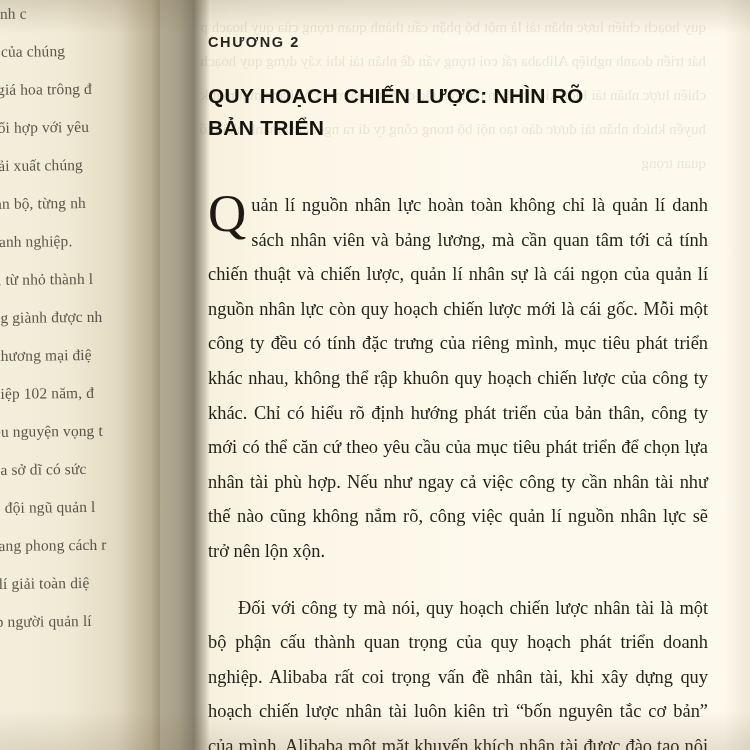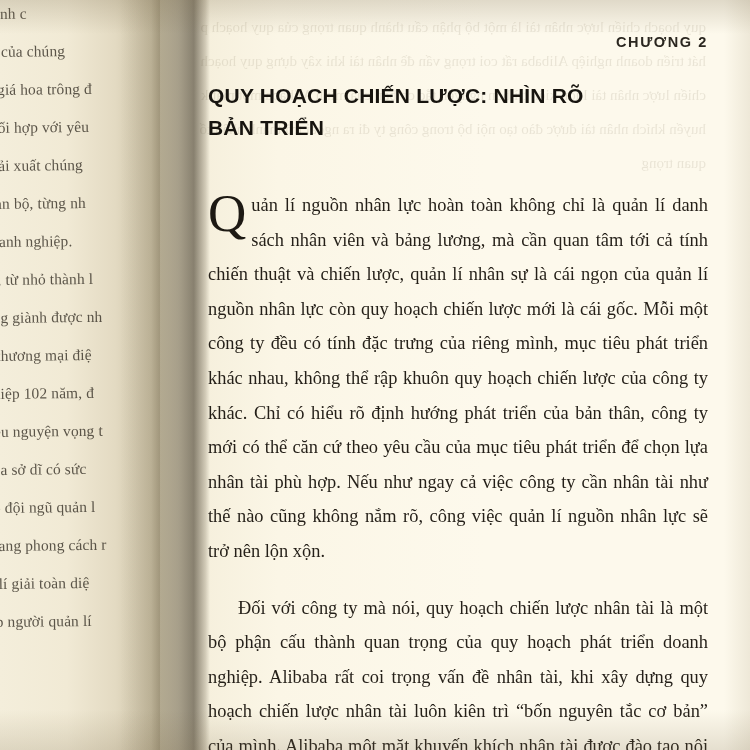--- a/index.html
+++ b/index.html
@@ -113,21 +113,21 @@
     top: 0;
     left: 0;
     width: 590px;
     height: 750px;
     box-sizing: border-box;
     padding: 26px 42px 0 48px;
     color: #231f19;
   }
 
   .chapter-label {
-    text-align: right;
+    text-align: left;
     font-family: "Liberation Sans", sans-serif;
     font-weight: bold;
     font-size: 14.5px;
     letter-spacing: 1.6px;
     color: #2a261f;
     margin-top: 8px;
   }
 
   .chapter-title {
     text-align: left;

